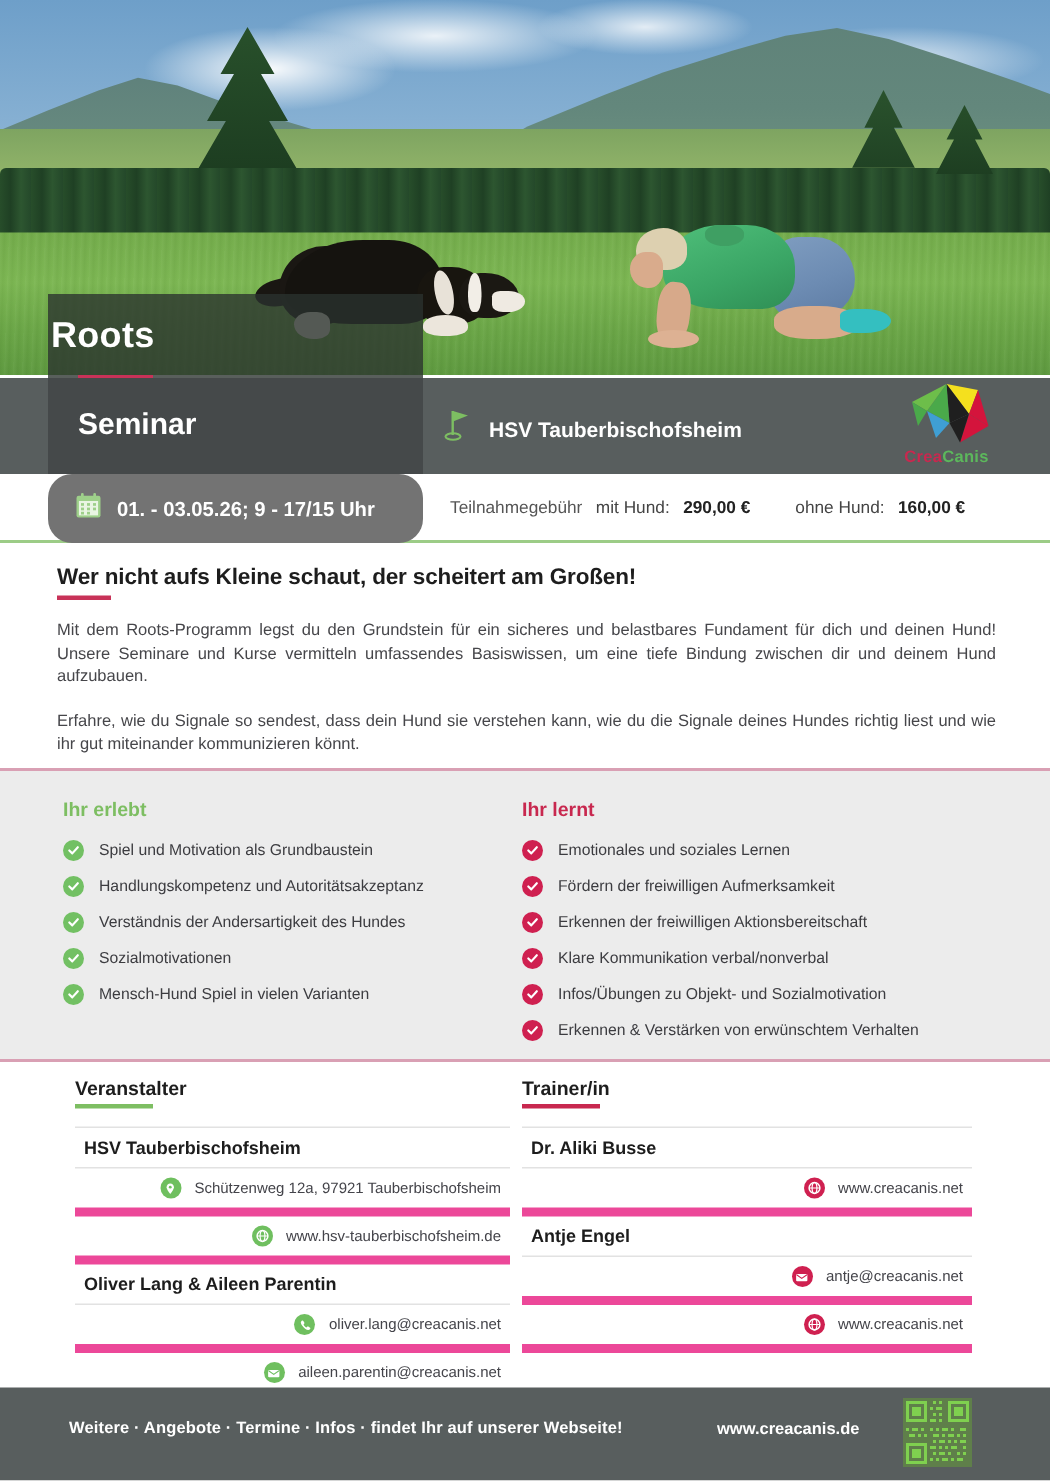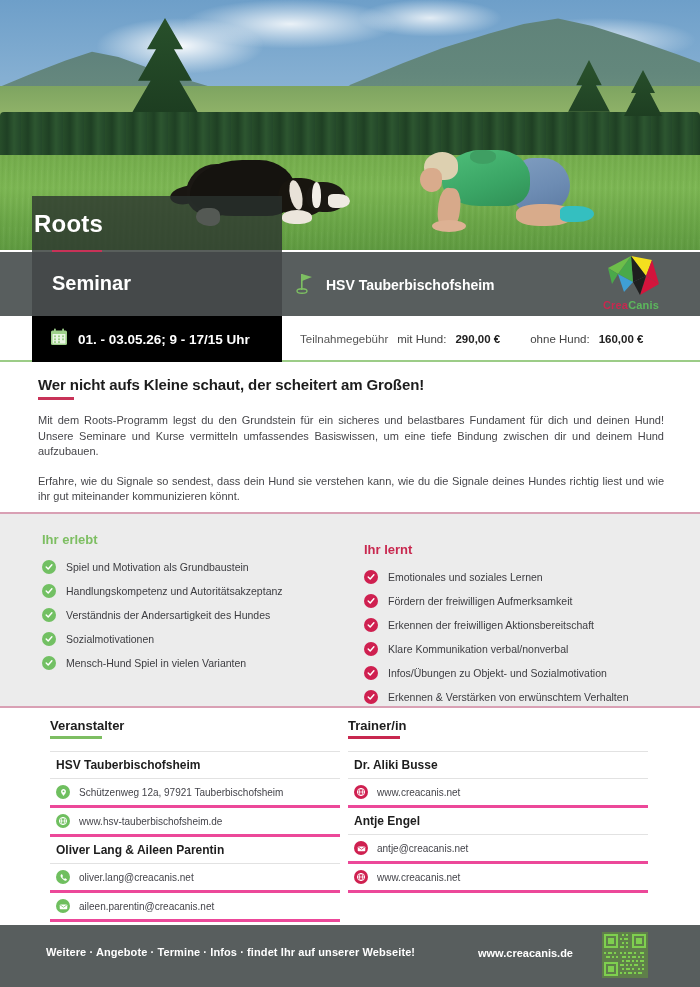--- a/index.html
+++ b/index.html
@@ -159,21 +159,21 @@
   .logo-word { font-size: 11px; font-weight: bold; margin-top: 1px; letter-spacing: .2px; }
   .logo-word .crea { color: #c8284f; }
   .logo-word .canis { color: #5cb85c; }
 
   .meta-band {
     position: absolute; left: 0; top: 316px; width: 700px; height: 46px;
     background: #ffffff; border-bottom: 2px solid #9ccc87;
   }
   .date-box {
     position: absolute; left: 32px; top: 316px; width: 250px; height: 46px;
-    background: #000000; display: flex; align-items: center; gap: 10px; padding-left: 18px;
+    background: #737373; display: flex; align-items: center; gap: 10px; padding-left: 18px; border-radius: 16px;
   }
   .date-text { color: #fff; font-size: 13.5px; font-weight: bold; }
   .fee-row {
     position: absolute; left: 300px; top: 316px; height: 46px;
     display: flex; align-items: center; gap: 9px;
     font-size: 11.5px; color: #3d3d3d;
   }
   .fee-label { color: #555; }
   .fee-key { color: #444; }
   .fee-val { font-weight: bold; color: #222; }
@@ -191,21 +191,21 @@
   .intro p.second { margin-top: 14px; }
 
   
   .lists {
     position: absolute; left: 0; top: 512px; width: 700px; height: 196px;
     background: #ececec;
     border-top: 2px solid #d9a0b4; border-bottom: 2px solid #d9a0b4;
   }
   .list-col { position: absolute; top: 18px; }
   .list-left { left: 42px; width: 300px; }
-  .list-right { left: 364px; width: 330px; margin-top: 10px; }
+  .list-right { left: 348px; width: 330px; }
   .list-head { font-size: 13px; font-weight: bold; margin-bottom: 13px; }
   .list-head.green { color: #7dbe62; }
   .list-head.red { color: #c8284f; }
   .list-item {
     display: flex; align-items: center; gap: 10px; margin-bottom: 10px;
     font-size: 10.5px; color: #3c3c40;
   }
   .chk {
     flex: 0 0 auto; width: 14px; height: 14px; border-radius: 50%;
     display: flex; align-items: center; justify-content: center;
@@ -223,22 +223,22 @@
   .cc-rule { width: 52px; height: 3px; margin-top: 3px; }
   .cc-rule.green { background: #7dbe62; }
   .cc-rule.red { background: #c8284f; }
   .cc-list { margin-top: 12px; border-top: 1px solid #e2e2e2; }
   .cc-name {
     font-size: 12px; font-weight: bold; color: #1d1d1d;
     padding: 6px 6px; border-bottom: 1px solid #e2e2e2;
   }
   .cc-row {
     display: flex; align-items: center; gap: 9px;
-    padding: 6px 6px; border-bottom: 3px solid #ec4899;
-    font-size: 10px; color: #44444a;
+    padding: 6px 6px; border-bottom: 6px solid #ec4899;
+    font-size: 10px; color: #44444a; justify-content: flex-end;
   }
   .dot {
     flex: 0 0 auto; width: 14px; height: 14px; border-radius: 50%;
     display: flex; align-items: center; justify-content: center;
   }
   .dot.green { background: #6fbf5f; }
   .dot.red { background: #cf2050; }
 
   
   .footer {

